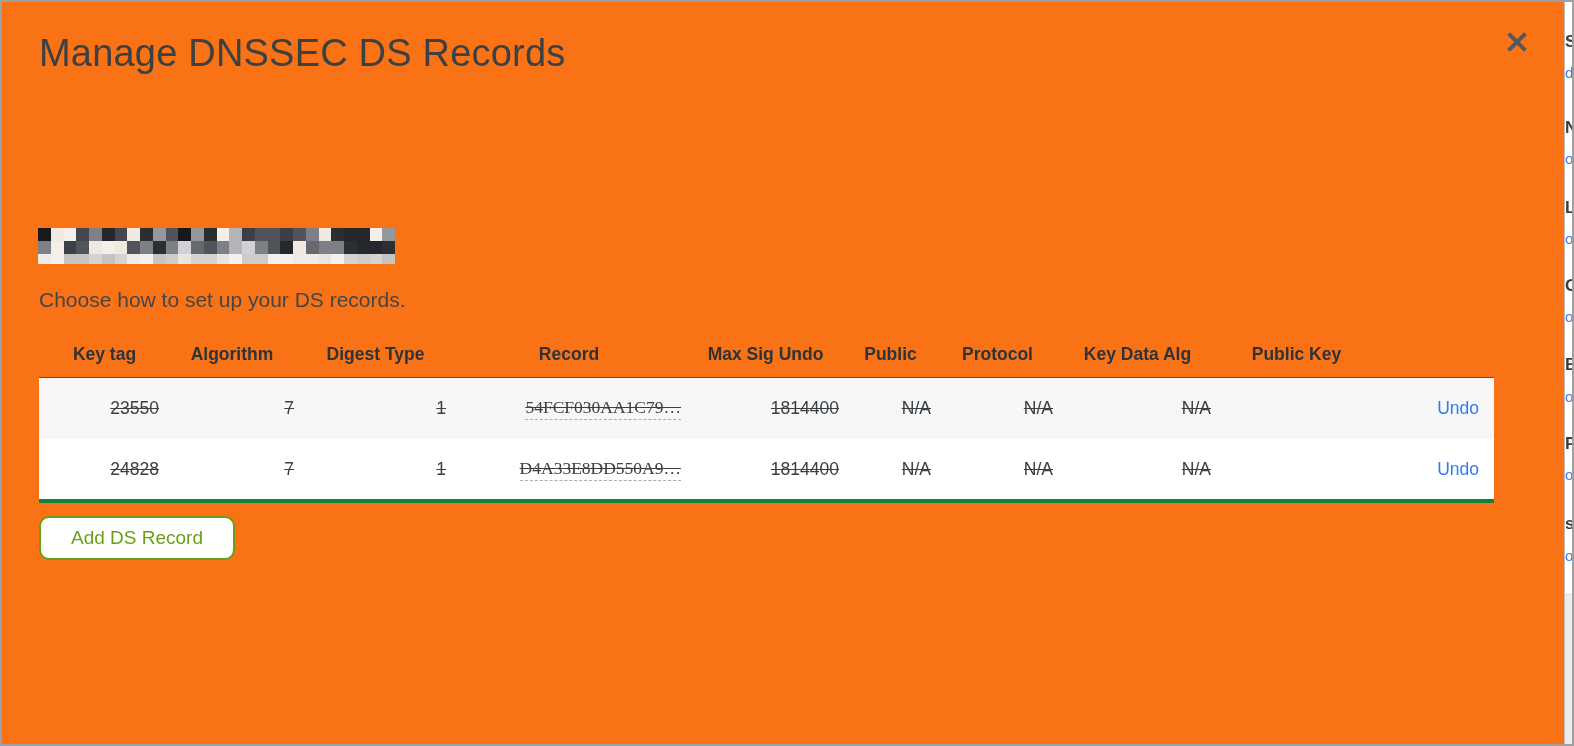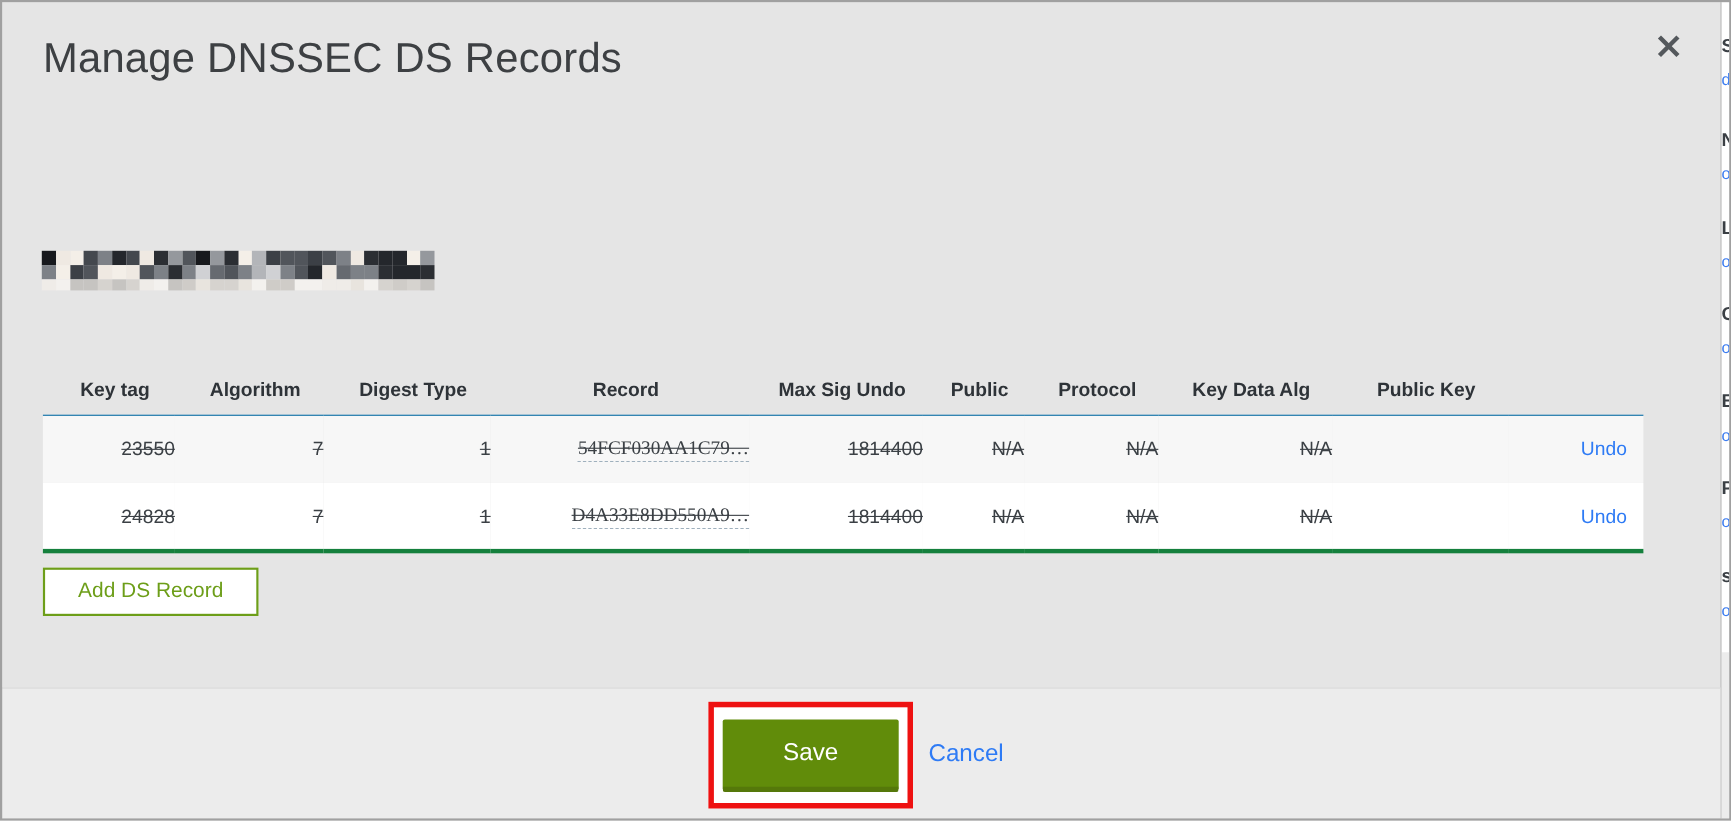--- a/index.html
+++ b/index.html
@@ -24,21 +24,21 @@
   .bg-strip .gray-zone {
     position: absolute; left: 0; right: 0; top: 591px; bottom: 0;
     background: #ececec;
   }
   .bg-strip .frag { position: absolute; left: 0; white-space: nowrap; }
   .bg-strip .frag.label { font-weight: bold; font-size: 17px; color: #3a3f44; }
   .bg-strip .frag.link  { font-size: 15px; color: #3b7cf0; }
 
   .modal {
     position: absolute; left: 2px; top: 2px; bottom: 2px; width: 1563px;
-    background: #e5e5e5;
+    background: #f97316;
     border-right: 1px solid #bdbdbd;
     z-index: 10;
   }
   .modal-title {
     position: absolute; left: 37px; top: 30px;
     font-size: 38px; letter-spacing: 0.2px;
     color: #3d4043; font-weight: 400;
   }
   .close-btn {
     position: absolute; left: 1501px; top: 26px;
@@ -79,21 +79,21 @@
     padding-bottom: 1px;
     font-family: Liberation Serif, serif;
   }
   .undo-cell { text-align: right; padding-right: 15px !important; }
   .undo-link { color: #2e7bf5; text-decoration: none; cursor: pointer; }
 
   .add-btn {
     position: absolute; left: 37px; top: 514px;
     height: 44px; padding: 0 30px;
     background: #ffffff;
-    border: 2px solid #6d9e19; border-radius: 0;
+    border: 2px solid #6d9e19; border-radius: 10px;
     color: #6d9e19; font-size: 19px;
     font-family: "Liberation Sans", sans-serif;
     cursor: pointer;
   }
   .footer {
     position: absolute; left: 0; right: 0; bottom: 0; top: 623px;
     background: #ececec; border-top: 1px solid #d8d8d8;
   }
   .save-annotation {
     position: absolute; left: 642px; top: 12px;
@@ -146,20 +146,21 @@
       <line x1="18" y1="4" x2="4" y2="18" stroke="#54585c" stroke-width="4" stroke-linecap="square"></line>
     </svg>
   </div>
 
   <div class="redacted" id="redacted-domain">
       <div style="height: 13px; white-space: nowrap;"><span class="px" style="background: rgb(23, 25, 29); width: 12.75px; height: 13px;"></span><span class="px" style="background: rgb(239, 233, 226); width: 12.75px; height: 13px;"></span><span class="px" style="background: rgb(244, 239, 232); width: 12.75px; height: 13px;"></span><span class="px" style="background: rgb(68, 72, 78); width: 12.75px; height: 13px;"></span><span class="px" style="background: rgb(125, 129, 135); width: 12.75px; height: 13px;"></span><span class="px" style="background: rgb(36, 39, 44); width: 12.75px; height: 13px;"></span><span class="px" style="background: rgb(68, 72, 78); width: 12.75px; height: 13px;"></span><span class="px" style="background: rgb(239, 233, 226); width: 12.75px; height: 13px;"></span><span class="px" style="background: rgb(43, 46, 51); width: 12.75px; height: 13px;"></span><span class="px" style="background: rgb(149, 152, 157); width: 12.75px; height: 13px;"></span><span class="px" style="background: rgb(81, 85, 91); width: 12.75px; height: 13px;"></span><span class="px" style="background: rgb(23, 25, 29); width: 12.75px; height: 13px;"></span><span class="px" style="background: rgb(149, 152, 157); width: 12.75px; height: 13px;"></span><span class="px" style="background: rgb(43, 46, 51); width: 12.75px; height: 13px;"></span><span class="px" style="background: rgb(244, 239, 232); width: 12.75px; height: 13px;"></span><span class="px" style="background: rgb(179, 181, 185); width: 12.75px; height: 13px;"></span><span class="px" style="background: rgb(60, 64, 70); width: 12.75px; height: 13px;"></span><span class="px" style="background: rgb(81, 85, 91); width: 12.75px; height: 13px;"></span><span class="px" style="background: rgb(81, 85, 91); width: 12.75px; height: 13px;"></span><span class="px" style="background: rgb(60, 64, 70); width: 12.75px; height: 13px;"></span><span class="px" style="background: rgb(81, 85, 91); width: 12.75px; height: 13px;"></span><span class="px" style="background: rgb(125, 129, 135); width: 12.75px; height: 13px;"></span><span class="px" style="background: rgb(239, 233, 226); width: 12.75px; height: 13px;"></span><span class="px" style="background: rgb(43, 46, 51); width: 12.75px; height: 13px;"></span><span class="px" style="background: rgb(36, 39, 44); width: 12.75px; height: 13px;"></span><span class="px" style="background: rgb(36, 39, 44); width: 12.75px; height: 13px;"></span><span class="px" style="background: rgb(244, 239, 232); width: 12.75px; height: 13px;"></span><span class="px" style="background: rgb(149, 152, 157); width: 12.75px; height: 13px;"></span></div>
       <div style="height: 13px; white-space: nowrap;"><span class="px" style="background: rgb(125, 129, 135); width: 12.75px; height: 13px;"></span><span class="px" style="background: rgb(244, 239, 232); width: 12.75px; height: 13px;"></span><span class="px" style="background: rgb(60, 64, 70); width: 12.75px; height: 13px;"></span><span class="px" style="background: rgb(81, 85, 91); width: 12.75px; height: 13px;"></span><span class="px" style="background: rgb(239, 233, 226); width: 12.75px; height: 13px;"></span><span class="px" style="background: rgb(244, 239, 232); width: 12.75px; height: 13px;"></span><span class="px" style="background: rgb(239, 233, 226); width: 12.75px; height: 13px;"></span><span class="px" style="background: rgb(81, 85, 91); width: 12.75px; height: 13px;"></span><span class="px" style="background: rgb(125, 129, 135); width: 12.75px; height: 13px;"></span><span class="px" style="background: rgb(43, 46, 51); width: 12.75px; height: 13px;"></span><span class="px" style="background: rgb(125, 129, 135); width: 12.75px; height: 13px;"></span><span class="px" style="background: rgb(208, 209, 212); width: 12.75px; height: 13px;"></span><span class="px" style="background: rgb(102, 106, 112); width: 12.75px; height: 13px;"></span><span class="px" style="background: rgb(81, 85, 91); width: 12.75px; height: 13px;"></span><span class="px" style="background: rgb(125, 129, 135); width: 12.75px; height: 13px;"></span><span class="px" style="background: rgb(179, 181, 185); width: 12.75px; height: 13px;"></span><span class="px" style="background: rgb(208, 209, 212); width: 12.75px; height: 13px;"></span><span class="px" style="background: rgb(125, 129, 135); width: 12.75px; height: 13px;"></span><span class="px" style="background: rgb(81, 85, 91); width: 12.75px; height: 13px;"></span><span class="px" style="background: rgb(36, 39, 44); width: 12.75px; height: 13px;"></span><span class="px" style="background: rgb(239, 233, 226); width: 12.75px; height: 13px;"></span><span class="px" style="background: rgb(102, 106, 112); width: 12.75px; height: 13px;"></span><span class="px" style="background: rgb(125, 129, 135); width: 12.75px; height: 13px;"></span><span class="px" style="background: rgb(125, 129, 135); width: 12.75px; height: 13px;"></span><span class="px" style="background: rgb(43, 46, 51); width: 12.75px; height: 13px;"></span><span class="px" style="background: rgb(36, 39, 44); width: 12.75px; height: 13px;"></span><span class="px" style="background: rgb(36, 39, 44); width: 12.75px; height: 13px;"></span><span class="px" style="background: rgb(43, 46, 51); width: 12.75px; height: 13px;"></span></div>
       <div style="height: 10px; white-space: nowrap;"><span class="px" style="background: rgb(239, 236, 232); width: 12.75px; height: 10px;"></span><span class="px" style="background: rgb(243, 241, 238); width: 12.75px; height: 10px;"></span><span class="px" style="background: rgb(198, 196, 193); width: 12.75px; height: 10px;"></span><span class="px" style="background: rgb(198, 196, 193); width: 12.75px; height: 10px;"></span><span class="px" style="background: rgb(214, 211, 207); width: 12.75px; height: 10px;"></span><span class="px" style="background: rgb(198, 196, 193); width: 12.75px; height: 10px;"></span><span class="px" style="background: rgb(214, 211, 207); width: 12.75px; height: 10px;"></span><span class="px" style="background: rgb(239, 236, 232); width: 12.75px; height: 10px;"></span><span class="px" style="background: rgb(243, 241, 238); width: 12.75px; height: 10px;"></span><span class="px" style="background: rgb(198, 196, 193); width: 12.75px; height: 10px;"></span><span class="px" style="background: rgb(207, 204, 200); width: 12.75px; height: 10px;"></span><span class="px" style="background: rgb(232, 228, 222); width: 12.75px; height: 10px;"></span><span class="px" style="background: rgb(214, 211, 207); width: 12.75px; height: 10px;"></span><span class="px" style="background: rgb(214, 211, 207); width: 12.75px; height: 10px;"></span><span class="px" style="background: rgb(232, 228, 222); width: 12.75px; height: 10px;"></span><span class="px" style="background: rgb(243, 241, 238); width: 12.75px; height: 10px;"></span><span class="px" style="background: rgb(207, 204, 200); width: 12.75px; height: 10px;"></span><span class="px" style="background: rgb(207, 204, 200); width: 12.75px; height: 10px;"></span><span class="px" style="background: rgb(243, 241, 238); width: 12.75px; height: 10px;"></span><span class="px" style="background: rgb(243, 241, 238); width: 12.75px; height: 10px;"></span><span class="px" style="background: rgb(239, 236, 232); width: 12.75px; height: 10px;"></span><span class="px" style="background: rgb(239, 236, 232); width: 12.75px; height: 10px;"></span><span class="px" style="background: rgb(232, 228, 222); width: 12.75px; height: 10px;"></span><span class="px" style="background: rgb(243, 241, 238); width: 12.75px; height: 10px;"></span><span class="px" style="background: rgb(214, 211, 207); width: 12.75px; height: 10px;"></span><span class="px" style="background: rgb(207, 204, 200); width: 12.75px; height: 10px;"></span><span class="px" style="background: rgb(214, 211, 207); width: 12.75px; height: 10px;"></span><span class="px" style="background: rgb(198, 196, 193); width: 12.75px; height: 10px;"></span></div>
     </div>
 
+  <div class="intro">Choose how to set up your DS records.</div>
 
   <table class="ds-table">
     <colgroup>
       <col style="width:120px">
         <col style="width:135px">
         <col style="width:152px">
       <col style="width:235px">
         <col style="width:158px">
         <col style="width:92px">
       <col style="width:122px">
@@ -204,22 +205,16 @@
         <td><span class="val">N/A</span></td>
         <td><span class="val">N/A</span></td>
         <td><span class="val"></span></td>
         <td class="undo-cell"><a class="undo-link">Undo</a></td>
       </tr>
     </tbody>
   </table>
 
   <button class="add-btn">Add DS Record</button>
 
-  <div class="footer">
-    <div class="save-annotation">
-      <button class="save-btn">Save</button>
-    </div>
-    <a class="cancel-link">Cancel</a>
-  </div>
 
 </div>
 
 <div class="frame"></div>
 
 </body></html>

